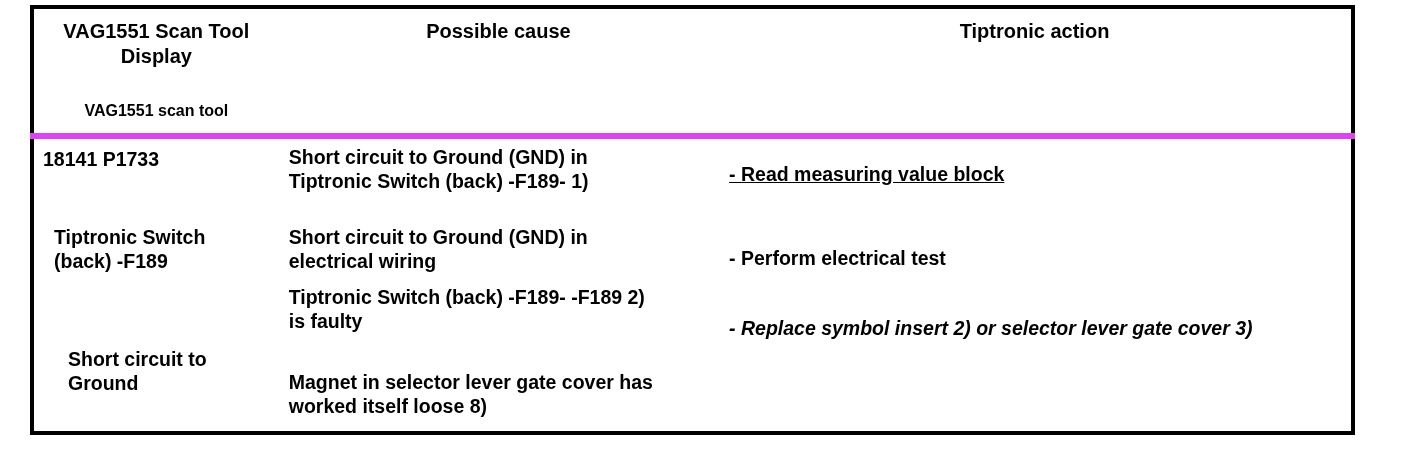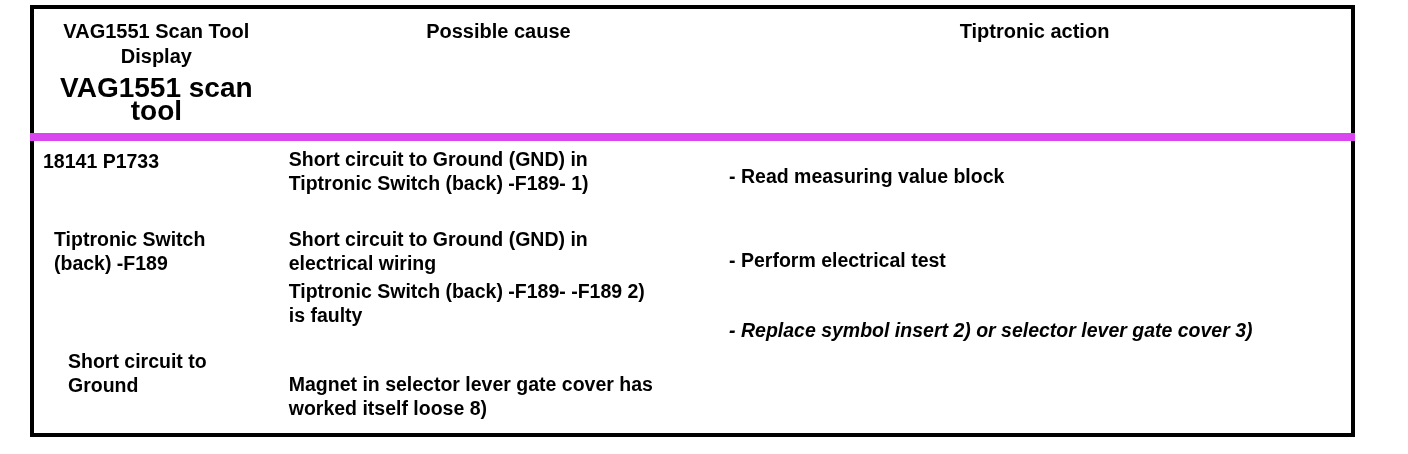--- a/index.html
+++ b/index.html
@@ -49,21 +49,21 @@
   .col-action { width: 633px; }
 
   
   .rule-right {
     border-right: 3px solid #000000;
   }
 
   
   .header-row td {
     height: 124px;
-    border-bottom: 8px solid #d946ef;
+    border-bottom: 6px solid #d946ef;
   }
 
   .hdr-inner {
     position: relative;
     height: 124px;
     box-sizing: border-box;
   }
 
   .hdr-title {
     text-align: center;
@@ -73,21 +73,21 @@
     padding-top: 10px;
   }
 
   .hdr-sub {
     position: absolute;
     left: 0;
     right: 0;
     bottom: 11px;
     text-align: center;
     font-weight: bold;
-    font-size: 28px;
+    font-size: 16px;
     line-height: 23px;
   }
 
   
   .body-row td {
     height: 292px;
   }
 
   .body-inner {
     position: relative;
@@ -105,25 +105,25 @@
   }
 
   
   .c1-code   { left: 9px;  top: 8px;  }
   .c1-part   { left: 20px;  top: 86px; }
   .c1-short  { left: 34px; top: 208px; }
 
   
   .c2-p1 { left: 10px; top: 6px;   width: 420px; }
   .c2-p2 { left: 10px; top: 86px;  width: 420px; }
-  .c2-p3 { left: 10px; top: 138px; width: 425px; }
+  .c2-p3 { left: 10px; top: 146px; width: 425px; }
   .c2-p4 { left: 10px; top: 231px; width: 425px; }
 
   
-  .c3-a1 { left: 11px; top: 23px;  }
+  .c3-a1 { left: 11px; top: 23px; text-decoration: underline;  }
   .c3-a2 { left: 11px; top: 107px; }
   .c3-a3 { left: 11px; top: 177px; font-style: italic; }
 </style>
 </head>
 <body>
 
 <div class="page">
 
   <table class="fault-table">
     <colgroup>

